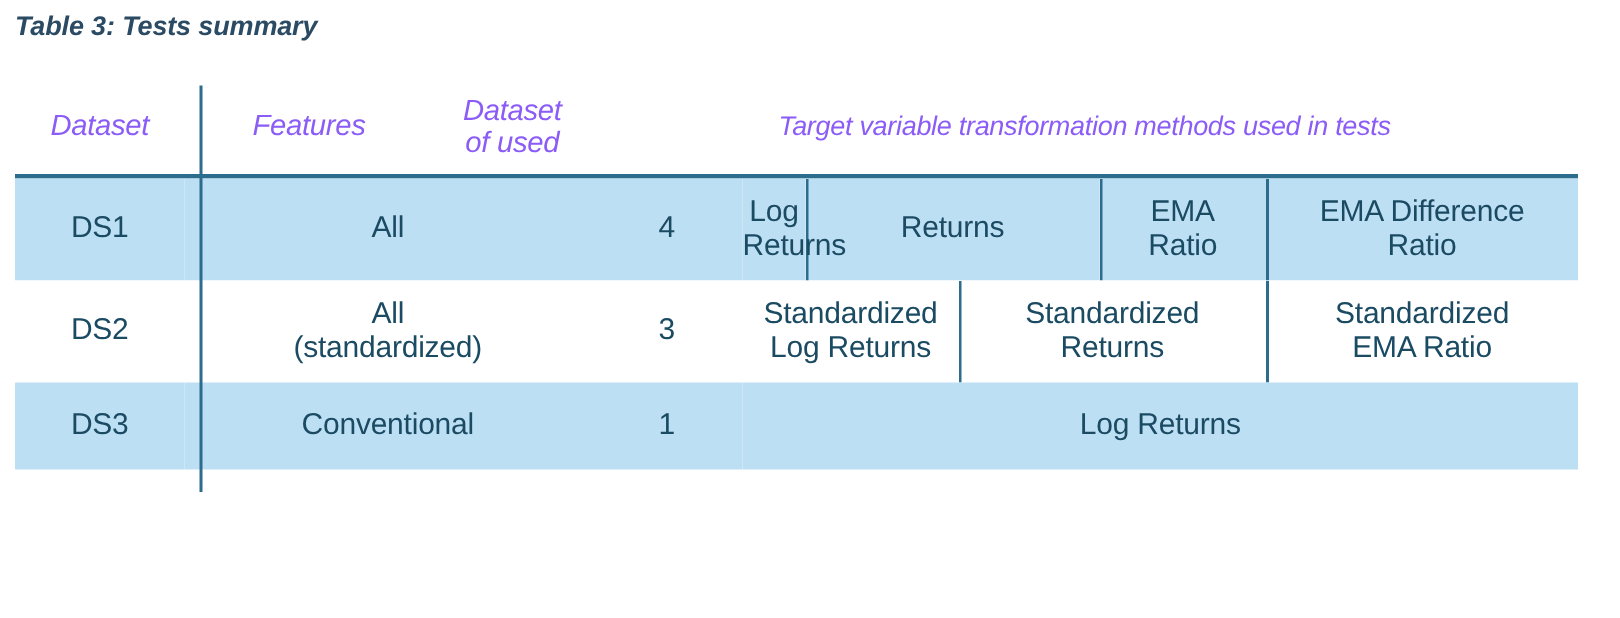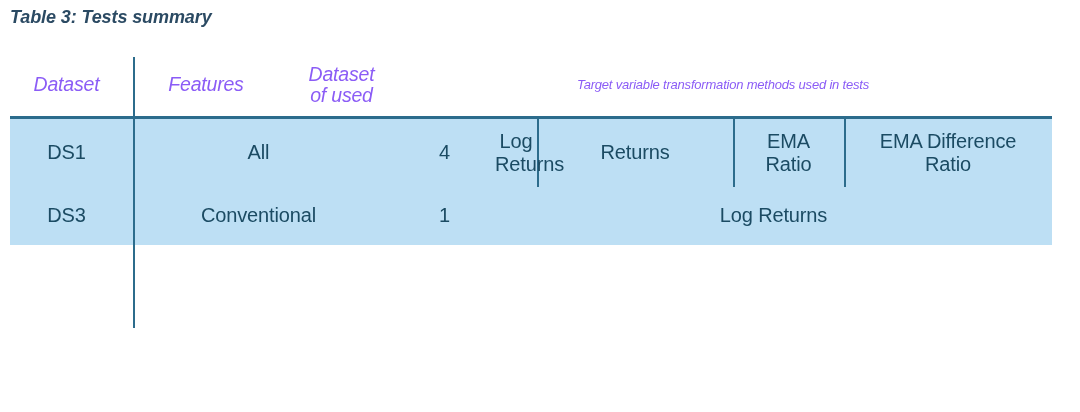--- a/index.html
+++ b/index.html
@@ -60,21 +60,21 @@
     height: 62px;
     font-style: italic;
     font-weight: 600;
     font-size: 19.5px;
     color: #8b5cf6;
     letter-spacing: -0.2px;
     line-height: 1.08;
     padding-bottom: 4px;
   }
   .hdr-row td.wide {
-    font-size: 13px;
+    font-size: 18px;
   }
 
   .rule {
     height: 3px;
     background: #2c6c8c;
     width: 1042px;
   }
 
   
   .brow td {
@@ -167,20 +167,40 @@
         <td class="shade cellpad sep-l">
           <div>EMA</div>
           <div>Ratio</div>
         </td>
         <td class="shade cellpad sep-l">
           <div class="nowrapish">EMA Difference</div>
           <div>Ratio</div>
         </td>
       </tr>
 
+      <tr class="brow h2">
+        <td class="plain ds">DS2</td>
+        <td class="plain cellpad" colspan="2">
+          <div>All</div>
+          <div>(standardized)</div>
+        </td>
+        <td class="plain cellpad">3</td>
+        <td class="plain cellpad" colspan="2">
+          <div class="nowrapish">Standardized</div>
+          <div>Log Returns</div>
+        </td>
+        <td class="plain cellpad sep-l" colspan="2">
+          <div class="nowrapish">Standardized</div>
+          <div>Returns</div>
+        </td>
+        <td class="plain cellpad sep-l">
+          <div class="nowrapish">Standardized</div>
+          <div>EMA Ratio</div>
+        </td>
+      </tr>
 
       <tr class="brow h3">
         <td class="shade ds">DS3</td>
         <td class="shade cellpad" colspan="2">Conventional</td>
         <td class="shade cellpad">1</td>
         <td class="shade cellpad" colspan="5">Log Returns</td>
       </tr>
 
 
     </tbody>

